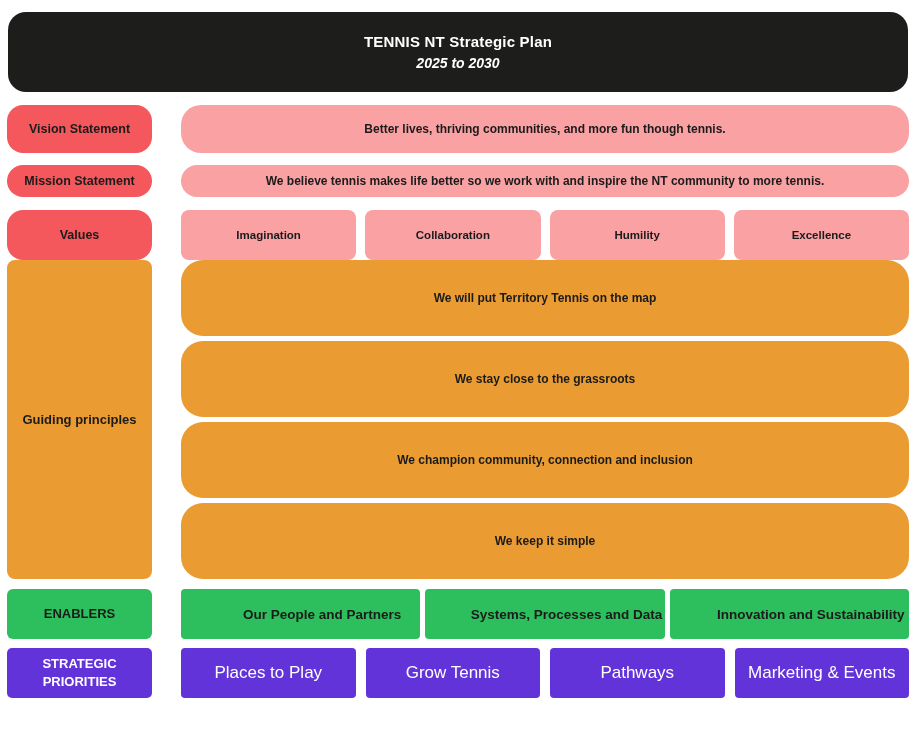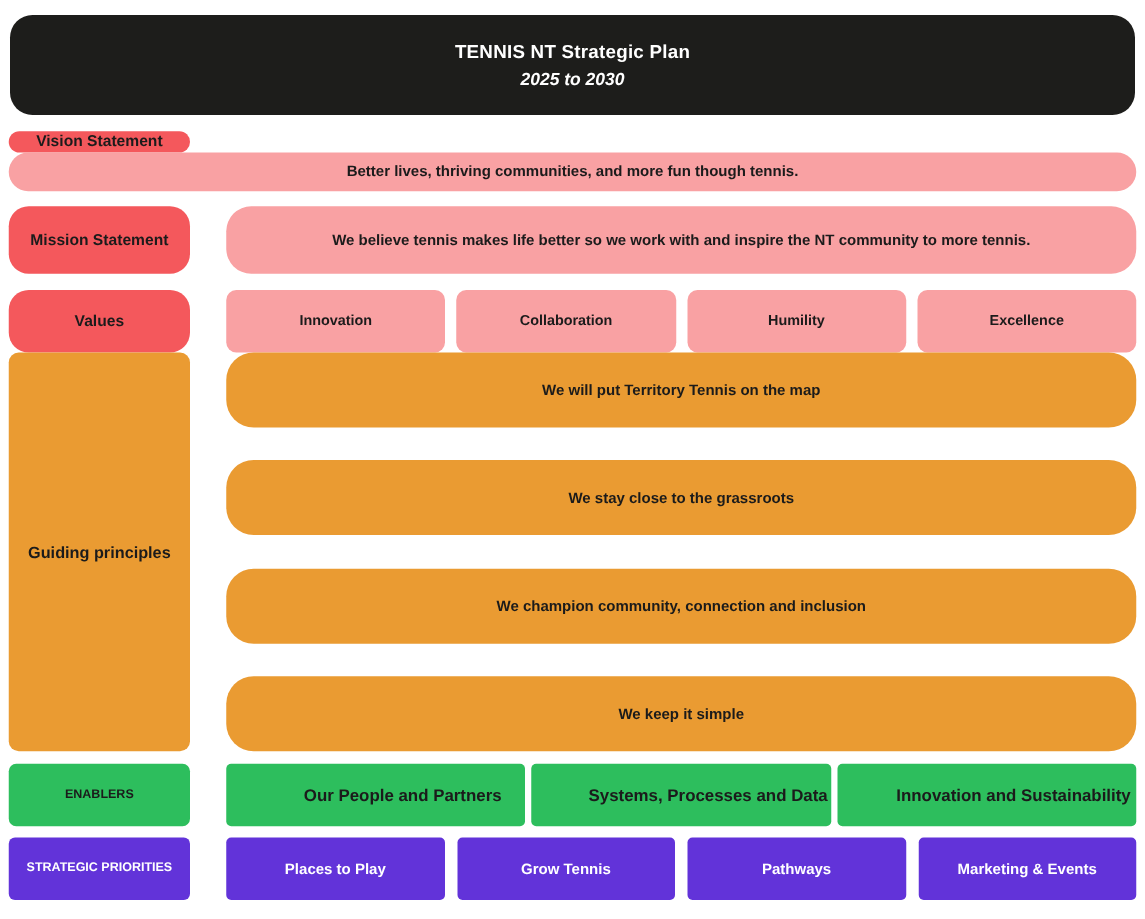--- a/index.html
+++ b/index.html
@@ -26,60 +26,60 @@
   }
   .header-title{font-size:15px;font-weight:bold;letter-spacing:.2px;}
   .header-subtitle{font-size:14px;font-weight:bold;font-style:italic;margin-top:5px;}
 
   .row{display:flex;align-items:stretch;}
   .label-col{width:145px;flex:none;margin-right:29px;display:flex;
     align-items:center;justify-content:center;text-align:center;
     font-weight:bold;font-size:12.5px;line-height:1.35;}
   .content{flex:1;display:flex;}
 
-  .row-vision{height:48px;margin-bottom:12px;flex-direction:column;}
-  .row-mission{height:54px;margin-bottom:13px;}
+  .row-vision{height:48px;margin-bottom:12px;}
+  .row-mission{height:32px;margin-bottom:13px;}
   .row-values{height:50px;}
   .row-principles{height:319px;margin-bottom:10px;}
   .row-enablers{height:50px;margin-bottom:9px;}
   .row-priorities{height:50px;}
 
   .red-label{background:var(--red);border-radius:16px;}
   .statement{
     flex:1;background:var(--pink);border-radius:20px;
     display:flex;align-items:center;justify-content:center;text-align:left;
     font-weight:bold;font-size:12px;
   }
   .values-content{gap:9px;}
   .value-box{
     flex:1;background:var(--pink);border-radius:8px;
     display:flex;align-items:center;justify-content:center;text-align:center;
     font-weight:bold;font-size:11.5px;
   }
   .orange-label{background:var(--orange);border-radius:8px;font-size:13px;}
   .principles-content{flex-direction:column;justify-content:space-between;}
   .principle-box{
-    height:60px;background:var(--orange);border-radius:22px;
+    height:76px;background:var(--orange);border-radius:22px;
     display:flex;align-items:center;justify-content:center;text-align:center;
     font-weight:bold;font-size:12px;
   }
-  .green-label{background:var(--green);border-radius:6px;font-size:10px;text-align:right;}
+  .green-label{background:var(--green);border-radius:6px;font-size:13px;text-align:right;}
   .enablers-content{gap:5px;}
   .enabler-box{
     flex:1;background:var(--green);border-radius:4px;
     display:flex;align-items:center;justify-content:center;text-align:center;
     font-weight:bold;font-size:13.5px;padding-left:43px;
   }
   .purple-label{background:var(--purple);border-radius:5px;color:#fff;
-    font-size:10px;padding:0 14px;}
+    font-size:13px;padding:0 14px;}
   .priorities-content{gap:10px;}
   .priority-box{
     flex:1;background:var(--purple);border-radius:4px;color:#fff;
     display:flex;align-items:center;justify-content:center;text-align:center;
-    font-weight:bold;font-size:12px;
+    font-weight:normal;font-size:17px;
   }
 </style>
 </head>
 <body>
 
 <div class="page">
 
   <div class="header">
     <div class="header-title">TENNIS NT Strategic Plan</div>
     <div class="header-subtitle">2025 to 2030</div>
@@ -95,21 +95,21 @@
   <div class="row row-mission">
     <div class="label-col red-label">Mission Statement</div>
     <div class="content">
       <div class="statement">We believe tennis makes life better so we work with and inspire the NT community to more tennis.</div>
     </div>
   </div>
 
   <div class="row row-values">
     <div class="label-col red-label">Values</div>
     <div class="content values-content">
-      <div class="value-box">Innovation</div>
+      <div class="value-box">Imagination</div>
       <div class="value-box">Collaboration</div>
       <div class="value-box">Humility</div>
       <div class="value-box">Excellence</div>
     </div>
   </div>
 
   <div class="row row-principles">
     <div class="label-col orange-label">Guiding principles</div>
     <div class="content principles-content">
       <div class="principle-box">We will put Territory Tennis on the map</div>

